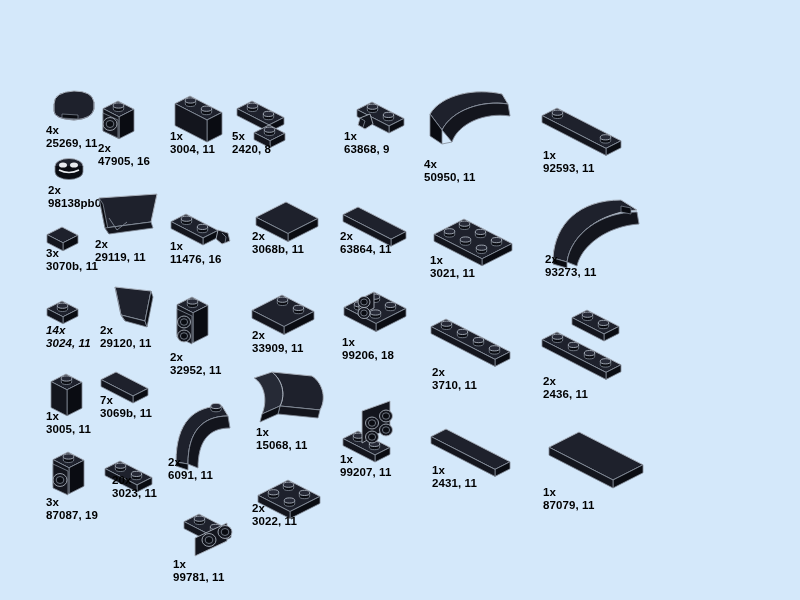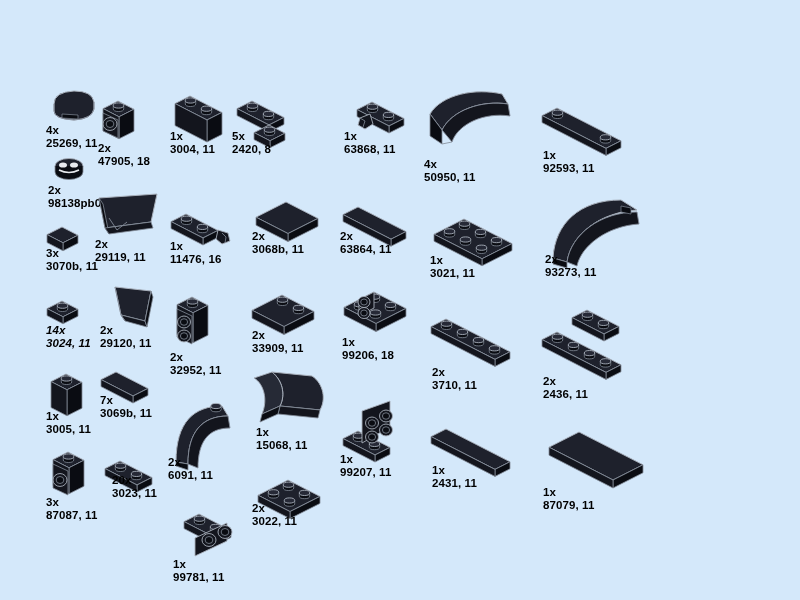--- a/index.html
+++ b/index.html
@@ -52,21 +52,21 @@
         <path d="M21,25.799999999999997 L5,17.6 L5,39.6 L21,47.8 Z" fill="#13151d" stroke="#838b98" stroke-width="0.8"></path>
         <path d="M15.3,14.499999999999998 v3.4 a5.2,2.6 0 0 0 10.4,0 v-3.4" fill="#0a0c12" stroke="#838b98" stroke-width="0.8"></path>
         <ellipse cx="20.5" cy="14.499999999999998" rx="5.2" ry="2.6" fill="#262936" stroke="#a8b0bb" stroke-width="0.9"></ellipse>
       <path d="M5,22 L5,40 L20,47 L20,29 Z" fill="#13151d" stroke="#838b98" stroke-width="0.8"></path>
       <ellipse cx="12" cy="33" rx="7" ry="6.44" fill="#13151d" stroke="#a8b0bb" stroke-width="0.9"></ellipse>
         <ellipse cx="12" cy="33" rx="3.8500000000000005" ry="3.5" fill="#0a0c12" stroke="#838b98" stroke-width="0.8"></ellipse>
       </svg>
     </div>
     <div class="lbl" style="left: 98px; top: 106px;">
       <span class="q">2x</span>
-      <span class="id">47905, 18</span>
+      <span class="id">47905, 16</span>
     </div>
     <div class="part" style="left: 170px; top: 52px;">
       <svg width="76" height="52" viewBox="0 0 76 52">
         <path d="M20,8 L52,24.4 L37,32 L5,15.6 Z" fill="#1e212c" stroke="#a8b0bb" stroke-width="0.9" stroke-linejoin="round"></path>
         <path d="M52,24.4 L37,32 L37,54 L52,46.4 Z" fill="#0a0c12" stroke="#838b98" stroke-width="0.8"></path>
         <path d="M37,32 L5,15.6 L5,37.6 L37,54 Z" fill="#13151d" stroke="#838b98" stroke-width="0.8"></path>
         <path d="M15.3,12.499999999999998 v3.4 a5.2,2.6 0 0 0 10.4,0 v-3.4" fill="#0a0c12" stroke="#838b98" stroke-width="0.8"></path>
         <ellipse cx="20.5" cy="12.499999999999998" rx="5.2" ry="2.6" fill="#262936" stroke="#a8b0bb" stroke-width="0.9"></ellipse>
         <path d="M31.3,20.7 v3.4 a5.2,2.6 0 0 0 10.4,0 v-3.4" fill="#0a0c12" stroke="#838b98" stroke-width="0.8"></path>
         <ellipse cx="36.5" cy="20.7" rx="5.2" ry="2.6" fill="#262936" stroke="#a8b0bb" stroke-width="0.9"></ellipse>
@@ -104,21 +104,21 @@
         <path d="M23.3,12.7 v3.2 a5.2,2.6 0 0 0 10.4,0 v-3.2" fill="#0a0c12" stroke="#838b98" stroke-width="0.8"></path>
         <ellipse cx="28.5" cy="12.7" rx="5.2" ry="2.6" fill="#262936" stroke="#a8b0bb" stroke-width="0.9"></ellipse>
         <path d="M39.3,20.9 v3.2 a5.2,2.6 0 0 0 10.4,0 v-3.2" fill="#0a0c12" stroke="#838b98" stroke-width="0.8"></path>
         <ellipse cx="44.5" cy="20.9" rx="5.2" ry="2.6" fill="#262936" stroke="#a8b0bb" stroke-width="0.9"></ellipse>
       <path d="M26,20 l-10,4 l-2,7 l7,4 l8,-5 z" fill="#13151d" stroke="#a8b0bb" stroke-width="0.9"></path>
       <path d="M16,24 l5,3 l-2,6" fill="none" stroke="#838b98" stroke-width="0.8"></path>
       </svg>
     </div>
     <div class="lbl" style="left: 344px; top: 94px;">
       <span class="q">1x</span>
-      <span class="id">63868, 11</span>
+      <span class="id">63868, 9</span>
     </div>
     <div class="part" style="left: 424px; top: 50px;">
       <svg width="92" height="74" viewBox="0 0 92 74">
         <path d="M6,28 C18,8 52,2 78,8 L84,18 C58,14 28,24 18,44 Z" fill="#1e212c" stroke="#a8b0bb" stroke-width="1"></path>
       <path d="M6,28 L6,50 L18,58 L18,44 Z" fill="#0a0c12" stroke="#838b98" stroke-width="0.8"></path>
       <path d="M18,44 C28,24 58,14 84,18 L86,30 C60,26 34,38 28,56 Z" fill="#13151d" stroke="#838b98" stroke-width="0.9"></path>
       <path d="M18,58 L28,56" stroke="#838b98" stroke-width="0.8" fill="none"></path>
       </svg>
     </div>
     <div class="lbl" style="left: 424px; top: 122px;">
@@ -480,21 +480,21 @@
         <path d="M23,23.799999999999997 L7,15.6 L7,41.6 L23,49.8 Z" fill="#13151d" stroke="#838b98" stroke-width="0.8"></path>
         <path d="M17.3,12.499999999999998 v3.4 a5.2,2.6 0 0 0 10.4,0 v-3.4" fill="#0a0c12" stroke="#838b98" stroke-width="0.8"></path>
         <ellipse cx="22.5" cy="12.499999999999998" rx="5.2" ry="2.6" fill="#262936" stroke="#a8b0bb" stroke-width="0.9"></ellipse>
       <path d="M7,20 L7,44 L22,51 L22,27 Z" fill="#13151d" stroke="#838b98" stroke-width="0.8"></path>
       <ellipse cx="14" cy="36" rx="7" ry="6.44" fill="#13151d" stroke="#a8b0bb" stroke-width="0.9"></ellipse>
         <ellipse cx="14" cy="36" rx="3.8500000000000005" ry="3.5" fill="#0a0c12" stroke="#838b98" stroke-width="0.8"></ellipse>
       </svg>
     </div>
     <div class="lbl" style="left: 46px; top: 460px;">
       <span class="q">3x</span>
-      <span class="id">87087, 11</span>
+      <span class="id">87087, 19</span>
     </div>
     <div class="part" style="left: 104px; top: 415px;">
       <svg width="76" height="42" viewBox="0 0 76 42">
         <path d="M16,10 L48,26.4 L33,34 L1,17.6 Z" fill="#1e212c" stroke="#a8b0bb" stroke-width="0.9" stroke-linejoin="round"></path>
         <path d="M48,26.4 L33,34 L33,41 L48,33.4 Z" fill="#0a0c12" stroke="#838b98" stroke-width="0.8"></path>
         <path d="M33,34 L1,17.6 L1,24.6 L33,41 Z" fill="#13151d" stroke="#838b98" stroke-width="0.8"></path>
         <path d="M11.3,14.7 v3.2 a5.2,2.6 0 0 0 10.4,0 v-3.2" fill="#0a0c12" stroke="#838b98" stroke-width="0.8"></path>
         <ellipse cx="16.5" cy="14.7" rx="5.2" ry="2.6" fill="#262936" stroke="#a8b0bb" stroke-width="0.9"></ellipse>
         <path d="M27.3,22.9 v3.2 a5.2,2.6 0 0 0 10.4,0 v-3.2" fill="#0a0c12" stroke="#838b98" stroke-width="0.8"></path>
         <ellipse cx="32.5" cy="22.9" rx="5.2" ry="2.6" fill="#262936" stroke="#a8b0bb" stroke-width="0.9"></ellipse>

